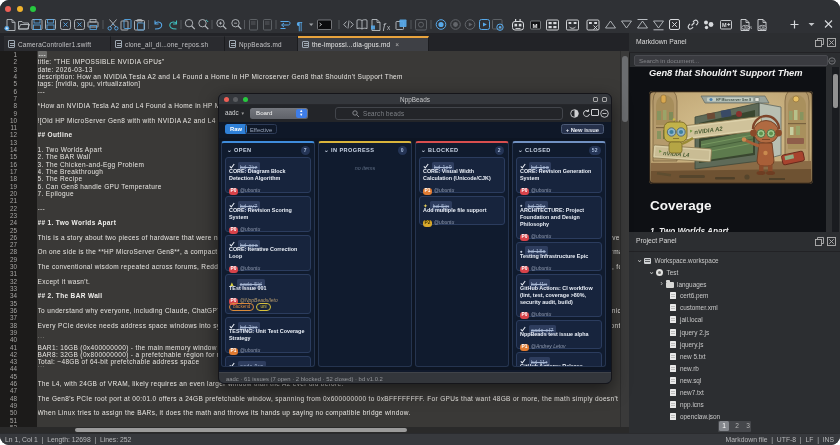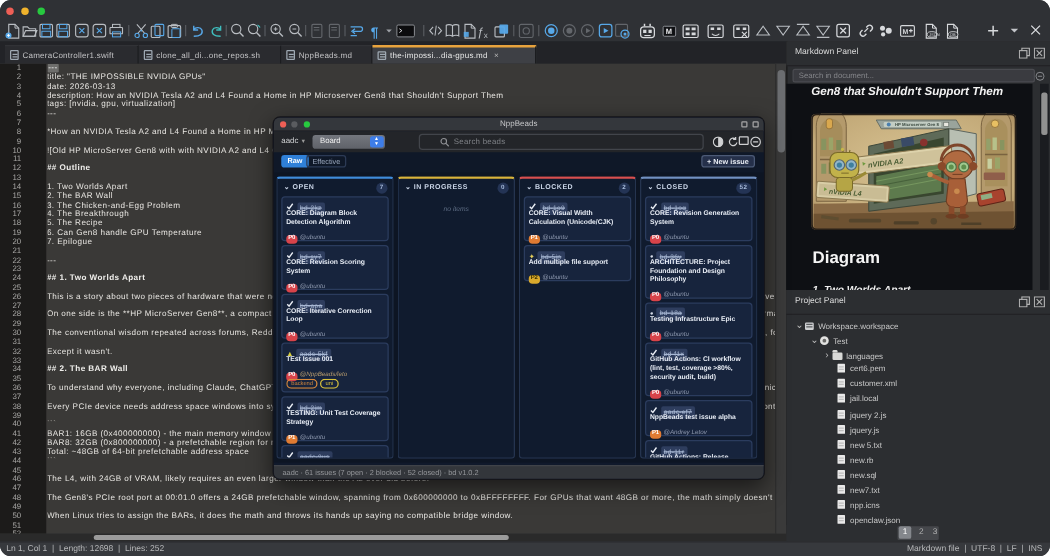--- a/index.html
+++ b/index.html
@@ -565,21 +565,21 @@
       <rect x="133" y="62" width="22" height="10" rx="2" fill="#a8432e" stroke="#5e2317" stroke-width="0.8" transform="rotate(-12 144 67)"></rect>
       <rect x="136" y="63.5" width="9" height="4" fill="#8fae84" transform="rotate(-12 144 67)"></rect>
       <rect x="30" y="84" width="26" height="3" rx="1.5" fill="#55452c"></rect>
       <rect x="66" y="86" width="20" height="2.5" rx="1" fill="#4e3f28"></rect>
       <circle cx="98" cy="86" r="2.6" fill="#55452c"></circle>
       <rect x="8" y="82" width="14" height="2.5" fill="#5e4d30" transform="rotate(8 15 83)"></rect>
       <rect x="120" y="87" width="16" height="2" fill="#4e3f28"></rect>
 
       <rect x="0.5" y="0.5" width="163" height="92" rx="4" fill="none" stroke="#2a2118" stroke-width="1.5"></rect>
     </svg>
-    <div class="mdoutline">Diagram</div>
+    <div class="mdoutline">Coverage</div>
     <div class="mdli">1. Two Worlds Apart</div>
   </div>
   <div class="abs" style="left:832px;top:67px;width:7px;height:165px;background:#1a1c20;"></div>
   <div class="abs" id="mdscrollthumb"></div>
   <svg class="abs" style="left:828px;top:57px;" width="8" height="8" viewBox="0 0 8 8">
       <circle cx="4" cy="4" r="3.2" fill="none" stroke="#86888c" stroke-width="0.8"></circle>
       <line x1="2.3" y1="4" x2="5.7" y2="4" stroke="#86888c" stroke-width="0.8"></line>
     </svg>
   <div class="abs" style="left:832px;top:252px;width:7px;height:166px;background:#26272b;"></div>
   <div class="abs" style="left:833px;top:252px;width:5px;height:150px;background:#54565b;border-radius:2px;"></div>

